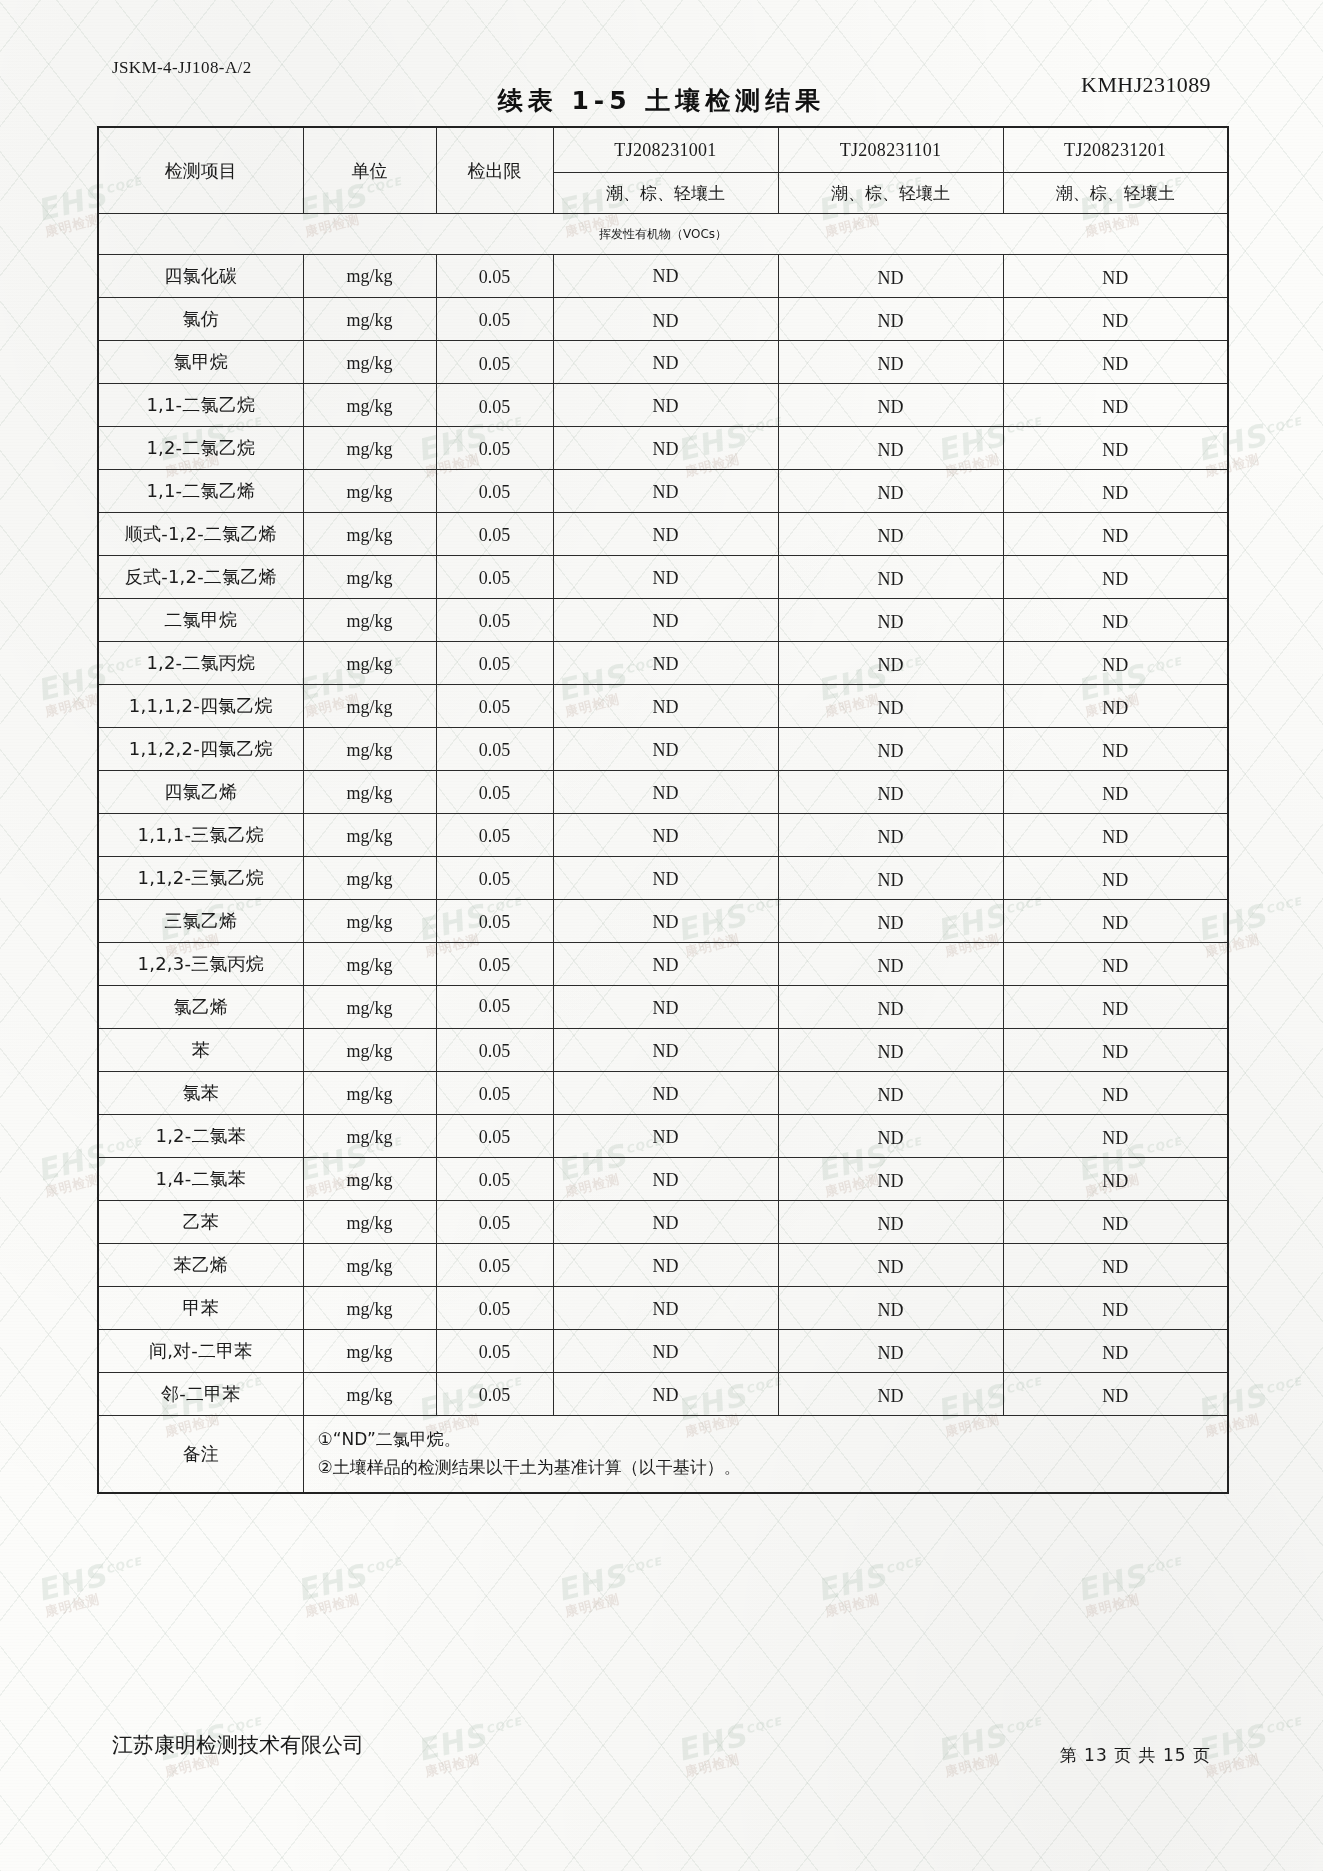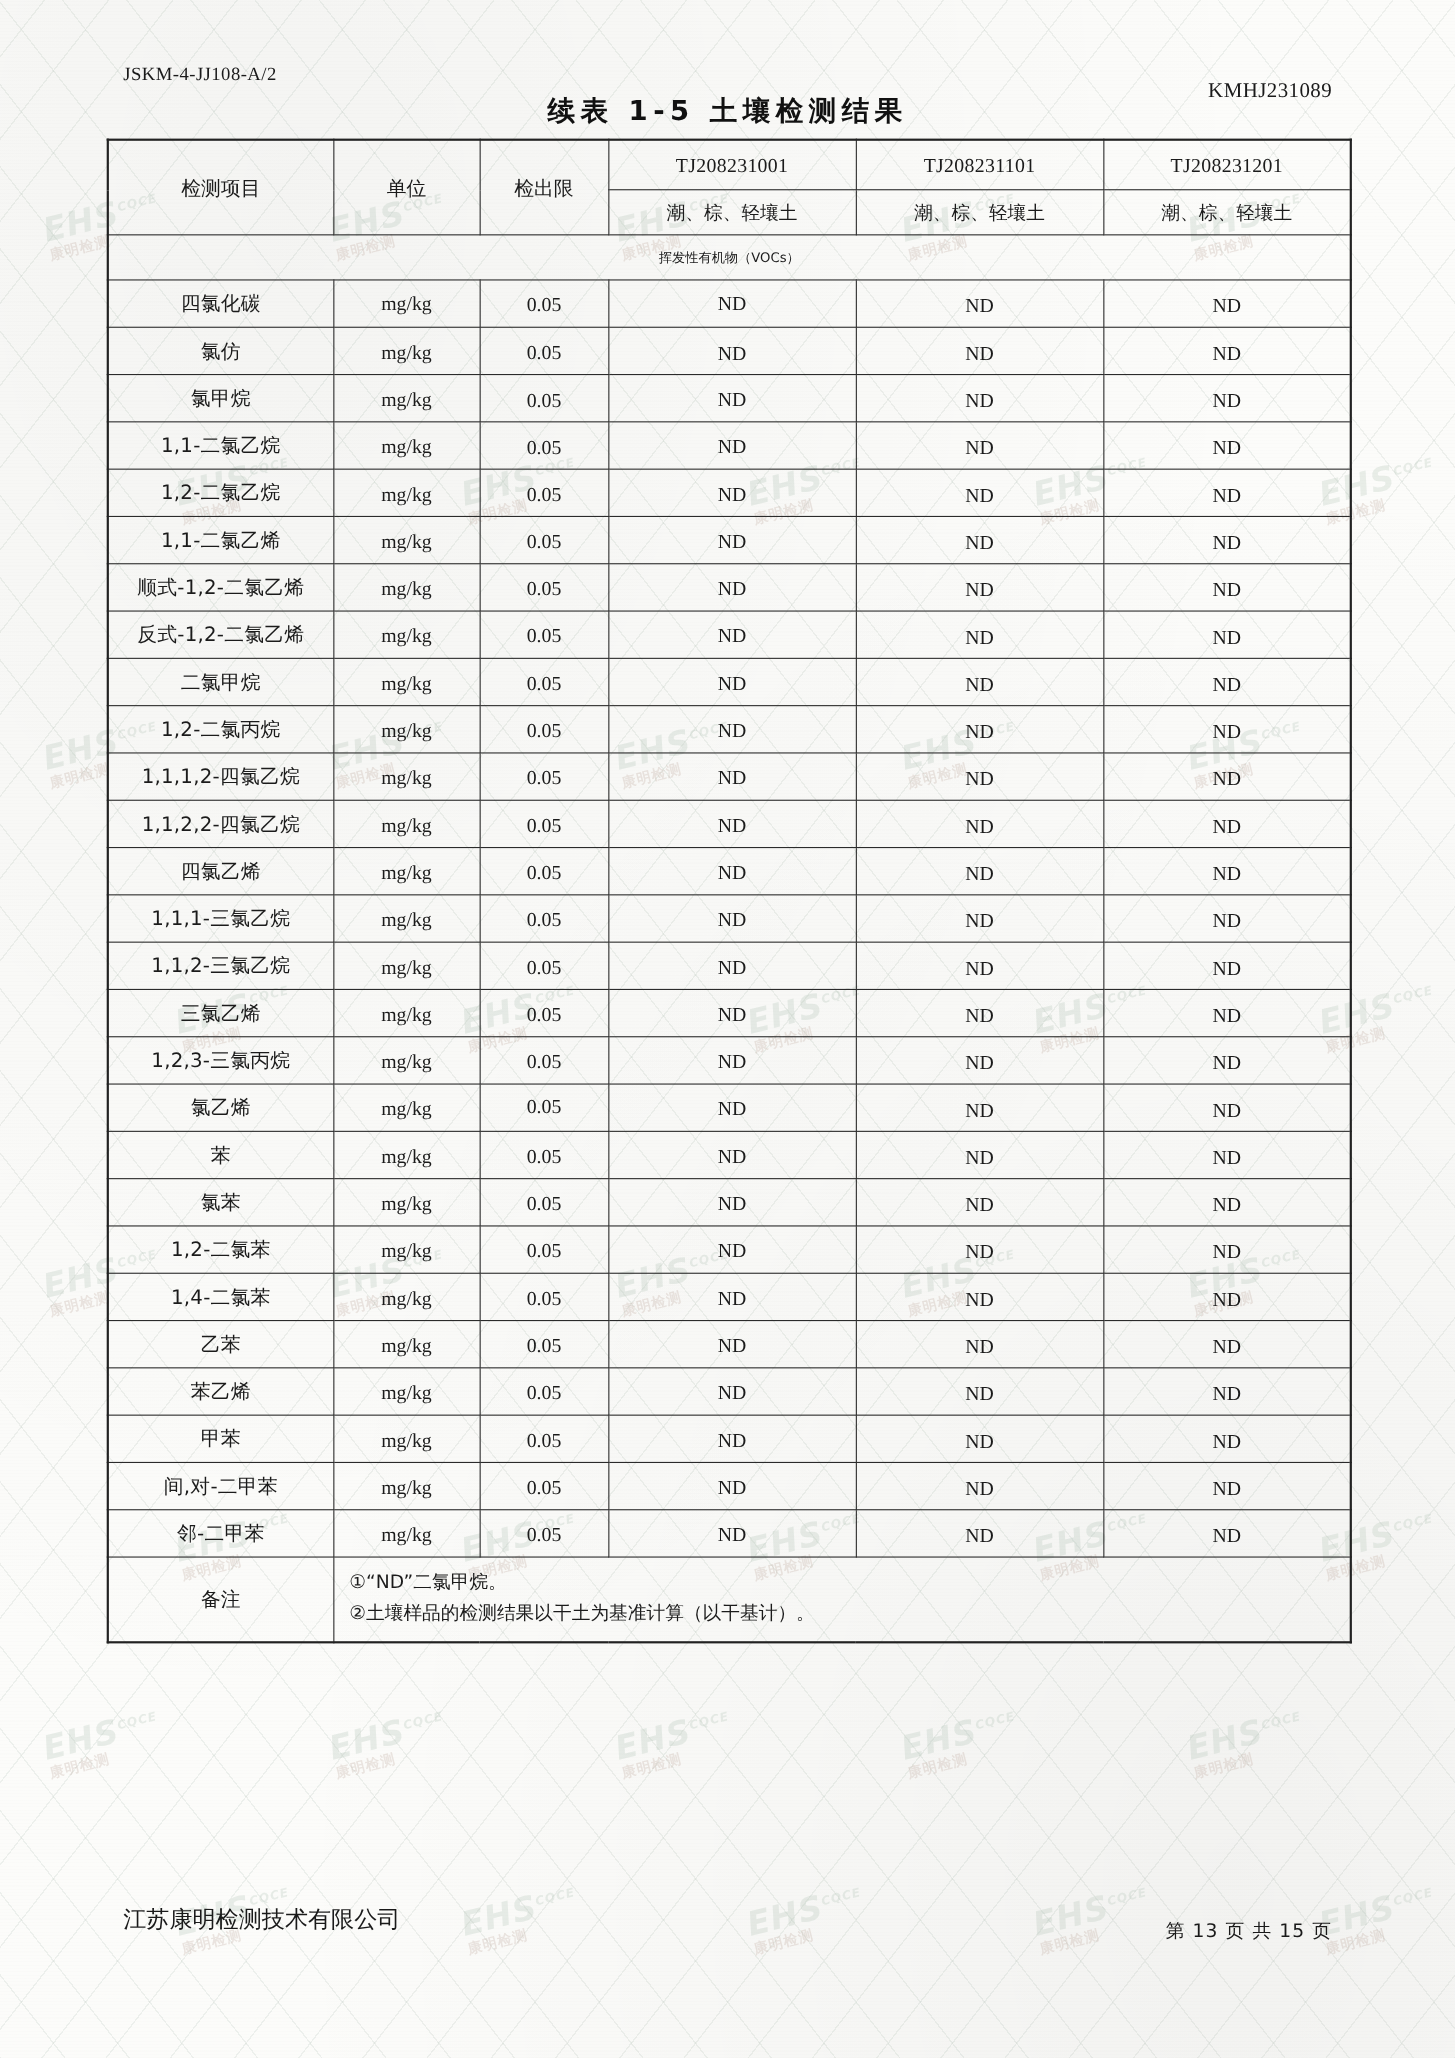--- a/index.html
+++ b/index.html
@@ -77,21 +77,21 @@
     font-family: "Liberation Serif", serif;
     text-align: right;
   }
   .hdr-left {
     position: absolute; left: 0; top: 0;
     font-size: 17px;
     letter-spacing: .4px;
   }
   .hdr-right {
     position: absolute; right: 0; top: 14px;
-    font-size: 19px;
+    font-size: 22px;
     letter-spacing: .4px;
   }
 
   .doc-title {
     position: absolute;
     top: 84px;
     left: 0; right: 0;
     text-align: center;
     font-family: "DejaVu Sans", sans-serif;
     font-size: 25px;

